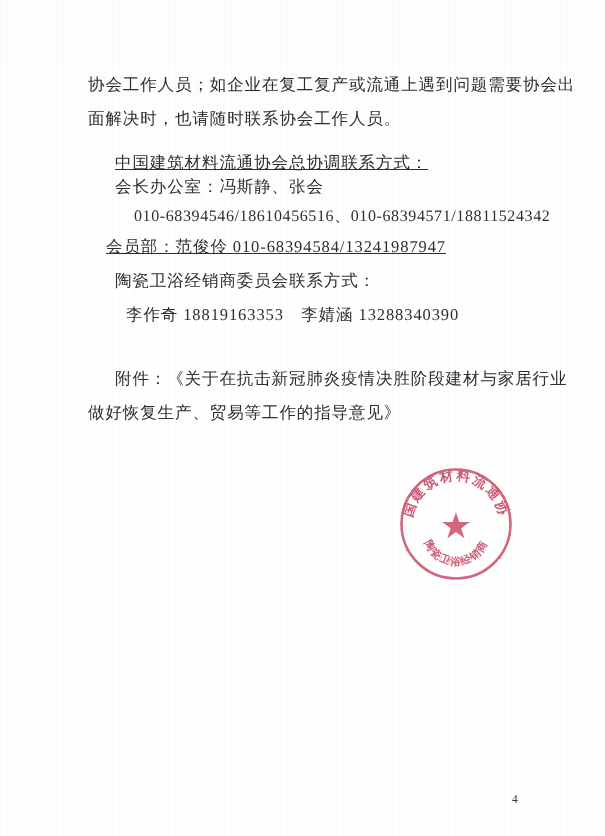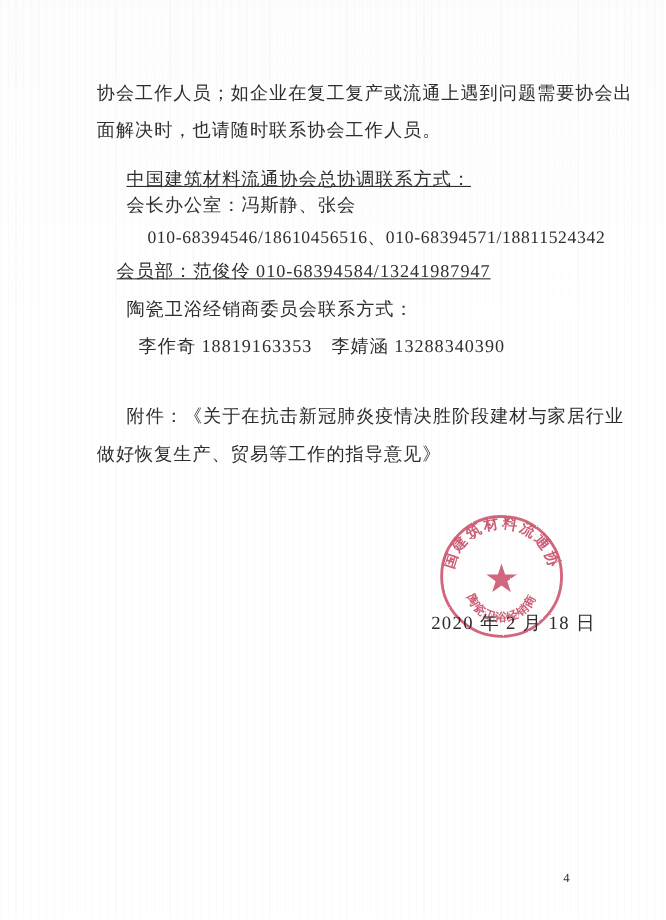--- a/index.html
+++ b/index.html
@@ -145,17 +145,16 @@
           <textPath href="#arcBottom" startOffset="50%" text-anchor="middle">陶瓷卫浴经销商</textPath>
         </text>
 
         <text font-family="'Liberation Serif','DejaVu Serif',serif" font-size="8" fill="#d07a8c" letter-spacing="1.4" opacity="0.85">
           <textPath href="#arcReg" startOffset="50%" text-anchor="middle">1060830</textPath>
         </text>
       </g>
     </svg>
   </div>
 
-  <div class="seal-date">2020 年 2 月 18 日</div>
 
   <div class="page-number">4</div>
 
 </div>
 
 </body></html>

